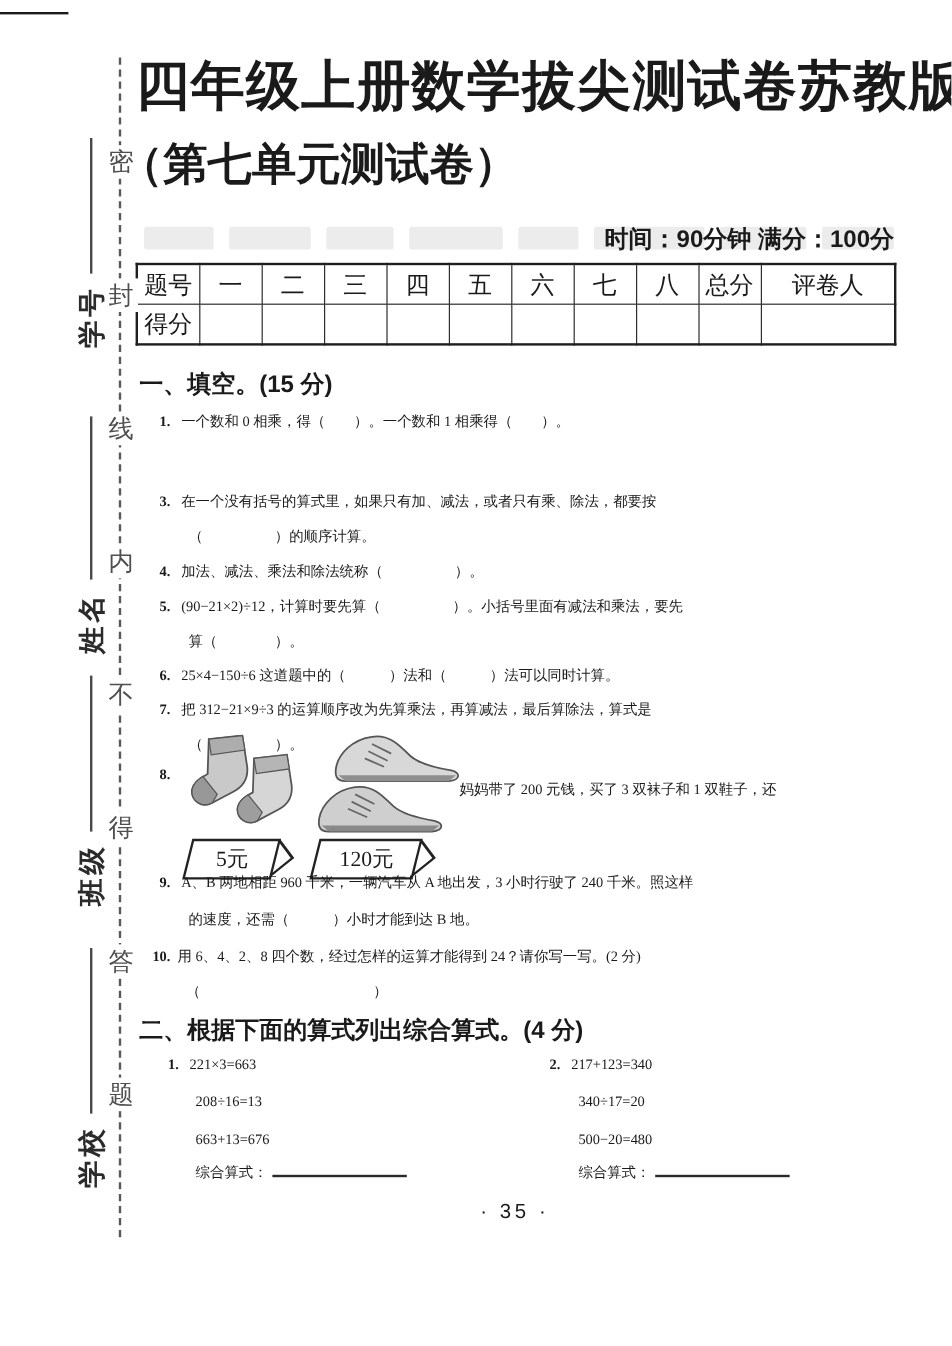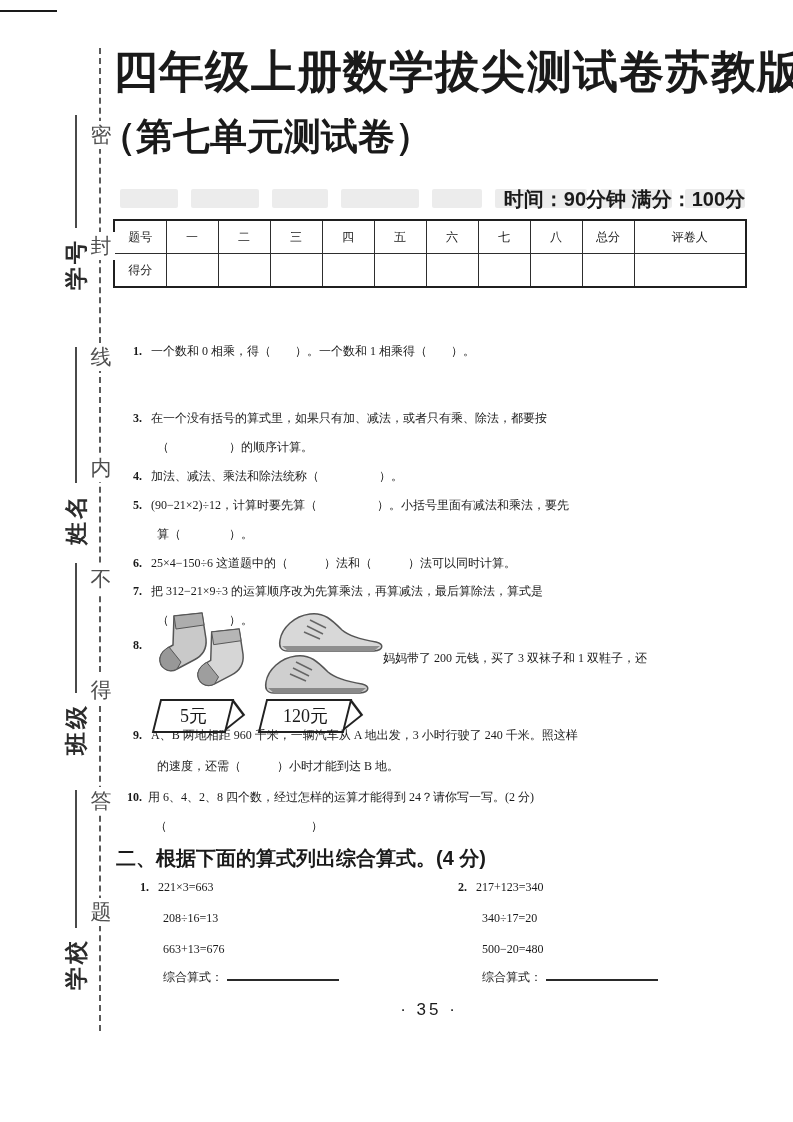--- a/index.html
+++ b/index.html
@@ -23,21 +23,21 @@
          letter-spacing:1px;white-space:nowrap;}
   .subtitle{position:absolute;left:99px;top:112px;width:632px;
          font-family:Liberation Sans, sans-serif;font-weight:900;font-size:37px;white-space:nowrap;}
   .info{position:absolute;right:48px;top:186px;font-family:"Liberation Sans","DejaVu Sans",sans-serif;
         font-weight:600;font-size:20px;white-space:nowrap;}
   .wm-row{position:absolute;left:120px;top:189px;display:flex;gap:13px;z-index:0;}
   .wm-row i{display:block;height:19px;background:#ececec;border-radius:2px;}
 
   
   .score-table{position:absolute;left:113px;top:219px;width:632px;border-collapse:collapse;
-               table-layout:fixed;font-size:12px;}
+               table-layout:fixed;font-size:20px;}
   .score-table td{border:1px solid #2e2e2e;height:32px;text-align:center;padding:0;
                   font-family:"Liberation Sans","DejaVu Sans",sans-serif;font-weight:500;}
   .score-table{border:2px solid #1f1f1f;}
 
   
   .line{position:absolute;font-size:12px;line-height:27px;white-space:nowrap;}
   .qno{font-weight:bold;margin-right:9px;}
   .qno10{font-weight:bold;margin-right:6px;}
   .sec-head{position:absolute;font-family:"Liberation Sans","DejaVu Sans",sans-serif;
             font-weight:bold;font-size:20px;white-space:nowrap;}
@@ -142,20 +142,21 @@
       <td></td>
       <td></td>
       <td></td>
       <td></td>
       <td></td>
       <td></td>
     </tr>
   </tbody>
     </table>
 
+  <div class="sec-head" style="left:116px;top:307px">一、填空。(15 分)</div>
 
   <div class="line" style="left:133px;top:338px">
     <span class="qno">1.</span><span>一个数和 0 相乘，得（　　）。一个数和 1 相乘得（　　）。</span>
   </div>
   <div class="line" style="left:133px;top:405px">
     <span class="qno">3.</span><span>在一个没有括号的算式里，如果只有加、减法，或者只有乘、除法，都要按</span>
   </div>
   <div class="line" style="left:157px;top:434px">（　　　　　）的顺序计算。</div>
   <div class="line" style="left:133px;top:463px">
     <span class="qno">4.</span><span>加法、减法、乘法和除法统称（　　　　　）。</span>

